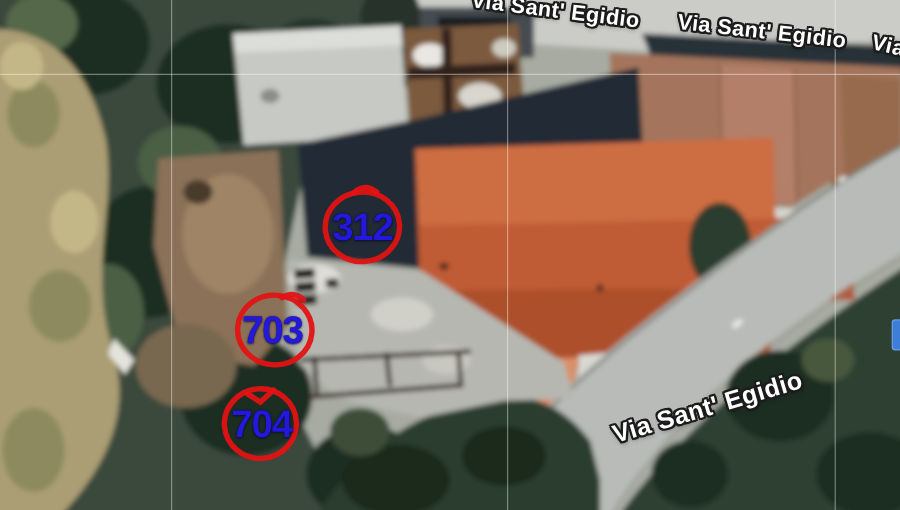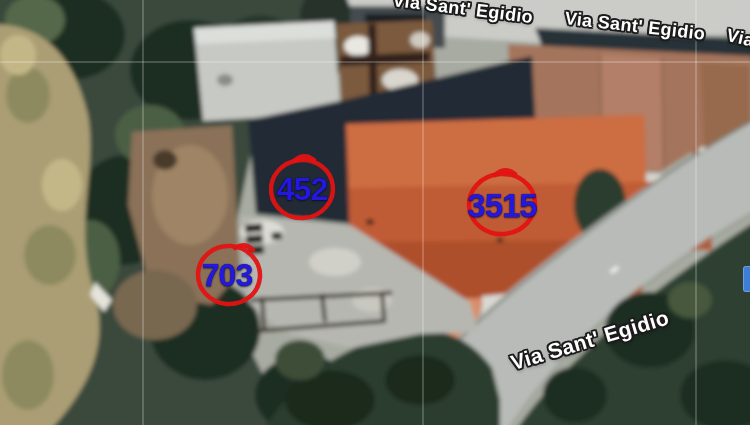--- a/index.html
+++ b/index.html
@@ -180,35 +180,35 @@
   <div class="street-label lbl-a">Via Sant' Egidio</div>
   <div class="street-label lbl-b">Via Sant' Egidio</div>
   <div class="street-label lbl-c">Via Sant' Egidio</div>
   <div class="street-label lbl-d">Via Sant' Egidio</div>
 
   <div class="parcel p-699">
     <svg class="ring" width="100" height="92" viewBox="0 0 100 92" aria-hidden="true">
       <ellipse cx="50" cy="46" rx="31" ry="29" transform="rotate(-6 50 46)"></ellipse>
       <path d="M42,18 Q52,9 62,17"></path>
     </svg>
-    <span class="pnum">452</span>
+    <span class="pnum">312</span>
   </div>
 
-  <div class="parcel p-3515">
-    <svg class="ring" width="100" height="92" viewBox="0 0 100 92" aria-hidden="true">
-      <ellipse cx="50" cy="44" rx="33" ry="30" transform="rotate(-5 50 44)"></ellipse>
-      <path d="M43,15 Q53,6 63,14"></path>
-    </svg>
-    <span class="pnum">3515</span>
-  </div>
 
   <div class="parcel p-703">
     <svg class="ring" width="100" height="92" viewBox="0 0 100 92" aria-hidden="true">
       <ellipse cx="52" cy="46" rx="31" ry="29" transform="rotate(5 52 46)"></ellipse>
       <path d="M58,19 Q68,13 76,21"></path>
     </svg>
     <span class="pnum">703</span>
   </div>
 
+  <div class="parcel p-704">
+    <svg class="ring" width="100" height="92" viewBox="0 0 100 92" aria-hidden="true">
+      <ellipse cx="49" cy="46" rx="30" ry="29" transform="rotate(-4 49 46)"></ellipse>
+      <path d="M38,21 L49,28 L60,18"></path>
+    </svg>
+    <span class="pnum">704</span>
+  </div>
 
   <div class="blue-sliver"></div>
 
 </div>
 
 </body></html>

